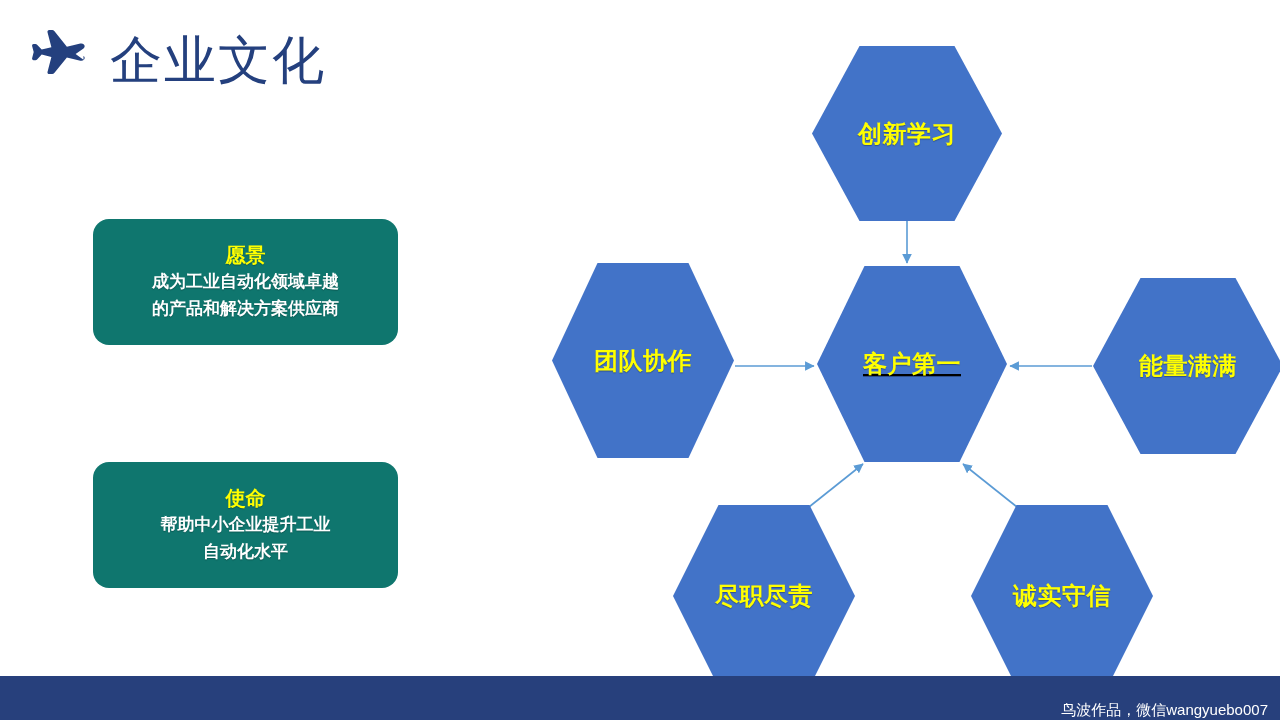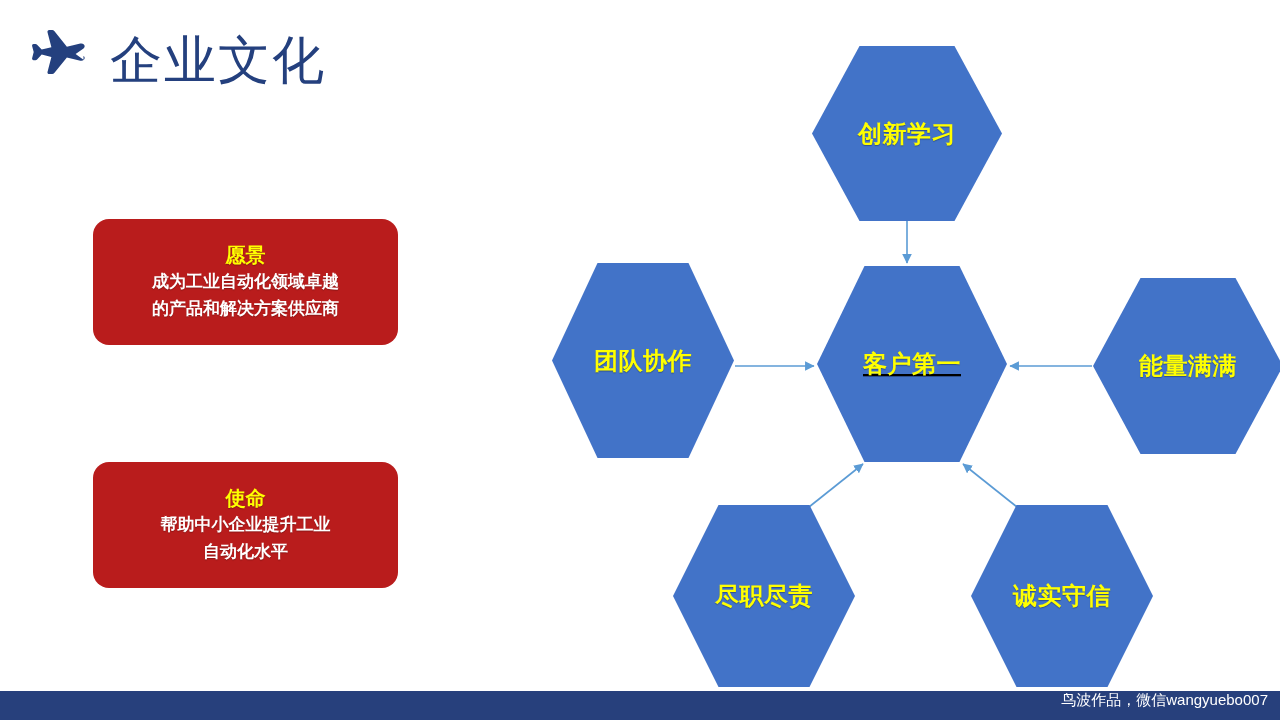--- a/index.html
+++ b/index.html
@@ -41,21 +41,21 @@
     line-height: 72px;
     color: #24407E;
     letter-spacing: 2px;
     white-space: nowrap;
     font-weight: 400;
   }
 
   
   .info-card {
     position: absolute;
-    background: #b91c1c;
+    background: #0f766e;
     border-radius: 16px;
     box-sizing: border-box;
     display: flex;
     flex-direction: column;
     align-items: center;
     justify-content: center;
     padding: 6px 10px;
   }
   #card-vision { left: 93px; top: 219px; width: 305px; height: 126px; }
   #card-mission { left: 93px; top: 462px; width: 305px; height: 126px; }
@@ -120,24 +120,24 @@
     height: 660px;
     pointer-events: none;
   }
 
   
   #footer-bar {
     position: absolute;
     left: 0;
     bottom: 0;
     width: 1280px;
-    height: 29px;
+    height: 44px;
     background: #27407C;
     display: flex;
-    align-items: flex-start;
+    align-items: flex-end;
     justify-content: flex-end;
   }
   #footer-text {
     color: #FFFFFF;
     font-size: 15px;
     padding-right: 12px;
     white-space: nowrap;
   }
 </style>
 </head>

